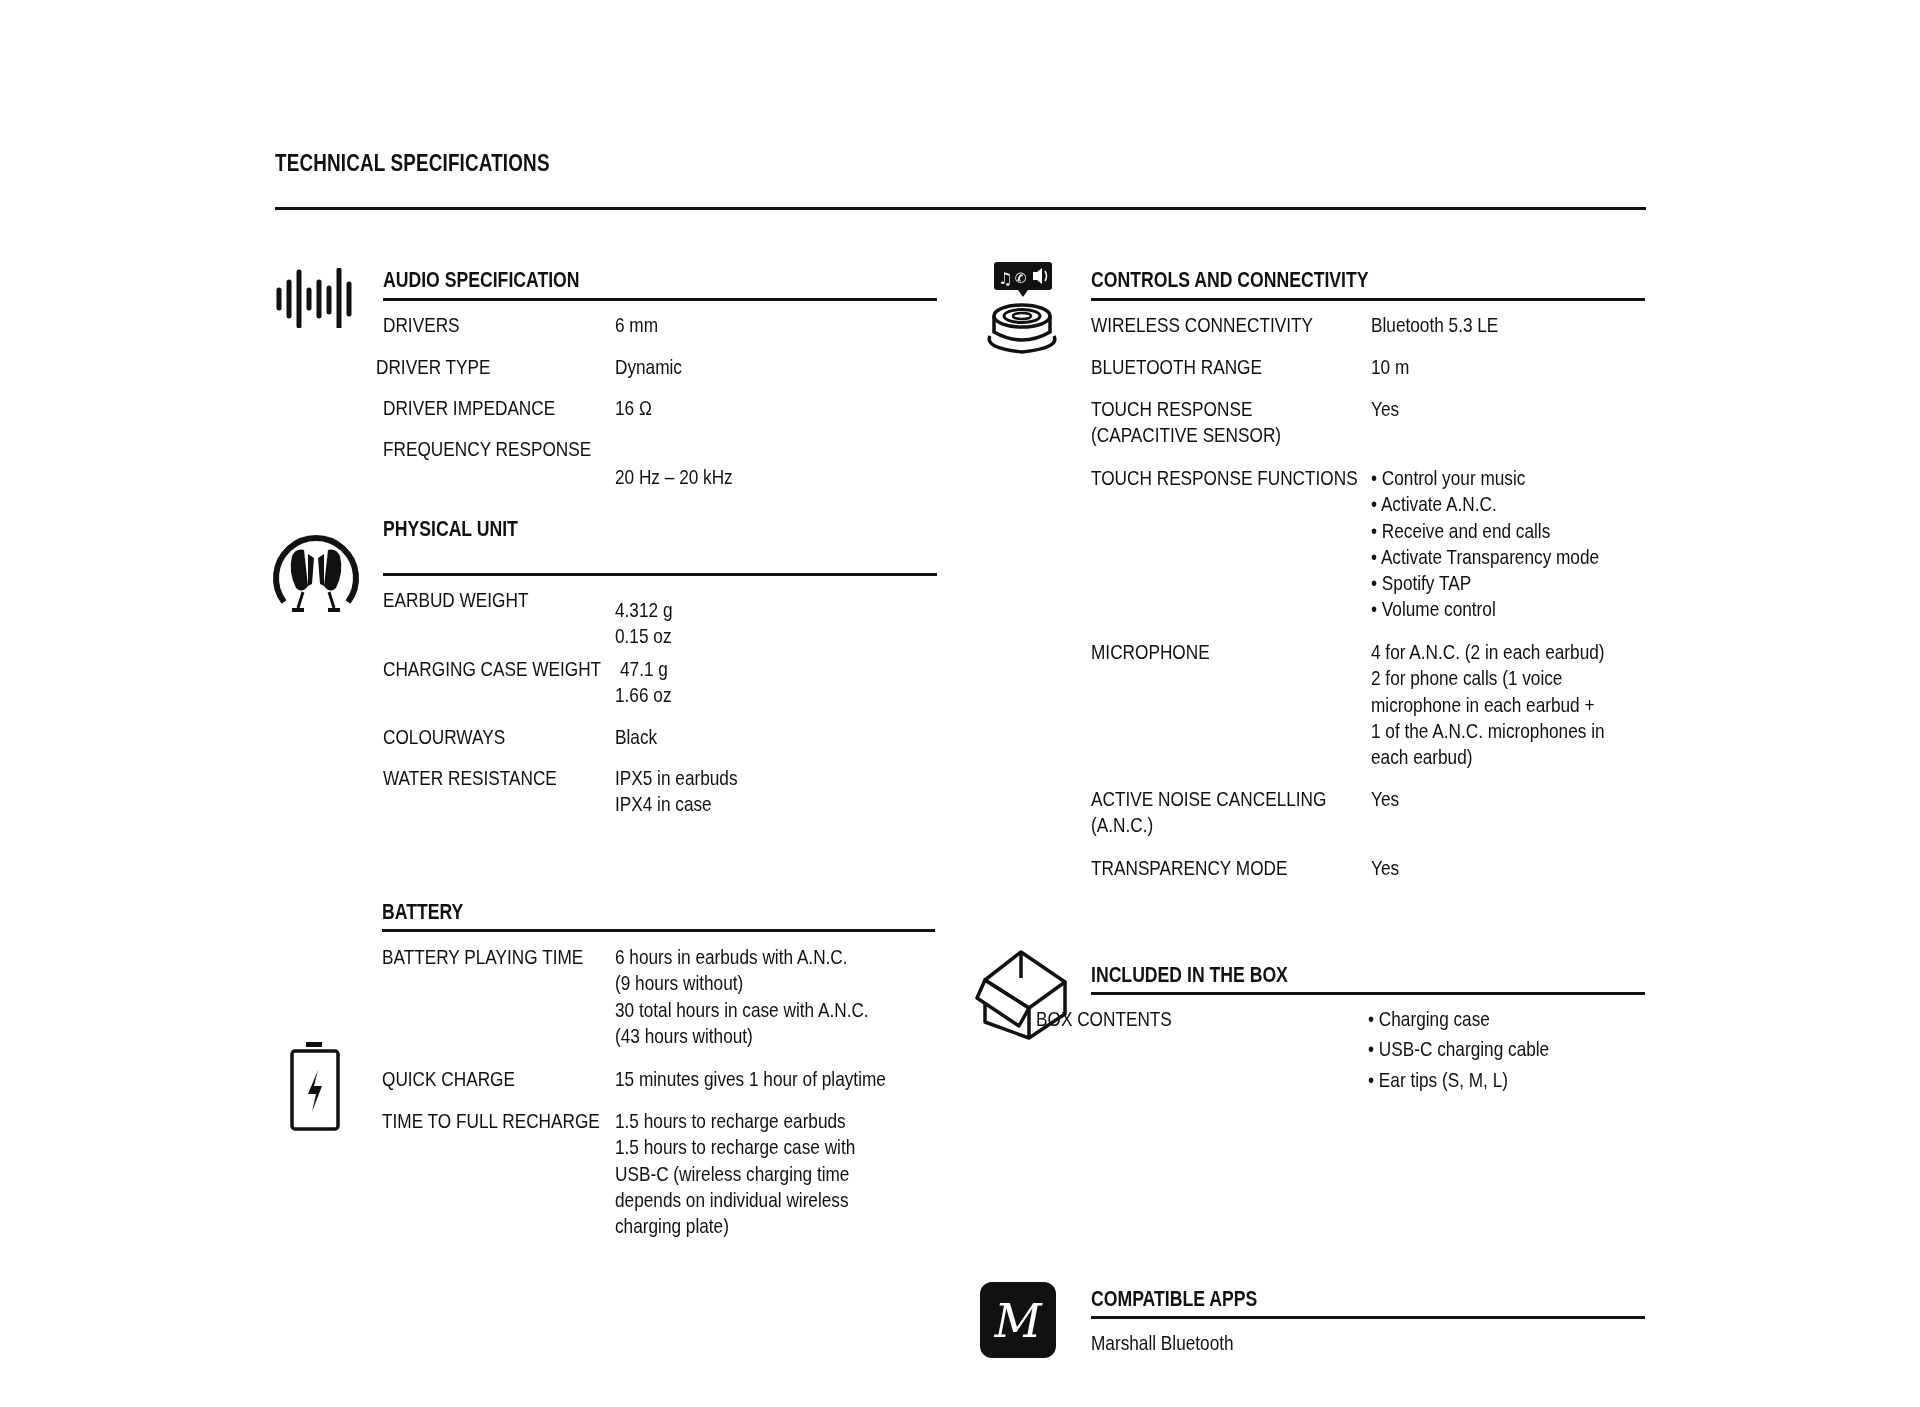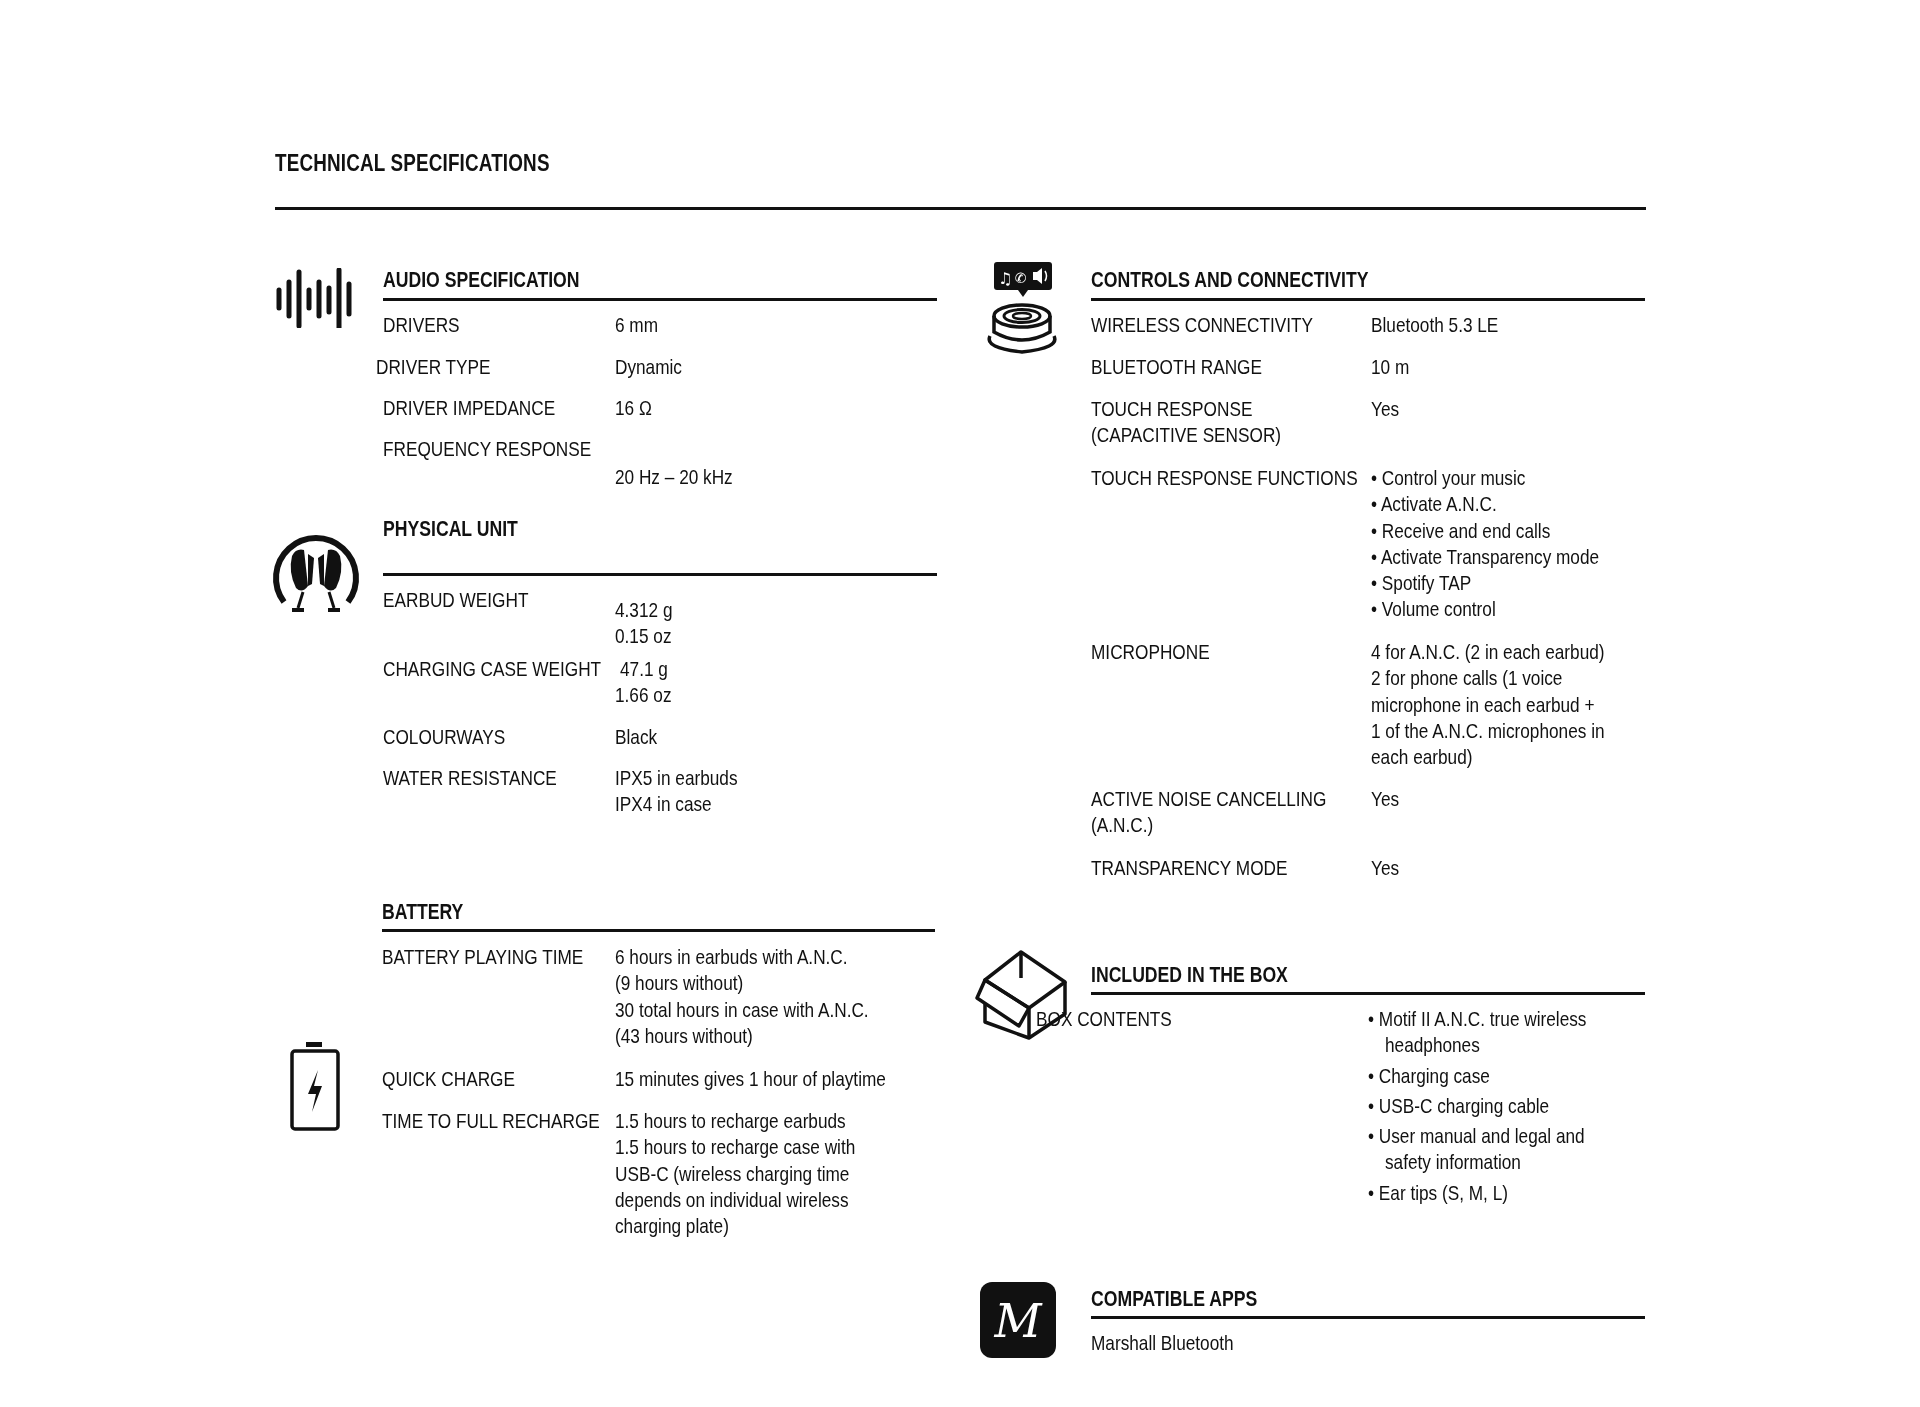--- a/index.html
+++ b/index.html
@@ -185,30 +185,22 @@
       <path d="M12 56 L12 74 L56 90 L92 66 L92 34"></path>
       <path d="M56 60 L56 90"></path>
     </g>
   </svg>
 </div>
 <div class="abs sec-head" style="left:1091px;top:963px;"><span class="cond">INCLUDED IN THE BOX</span></div>
 <div class="abs sec-rule" style="left:1091px;top:992px;width:554px;"></div>
 
 <div class="abs row-label" style="left:1036px;top:1006px;"><span class="cond">BOX CONTENTS</span></div>
 <div class="abs row-value" style="left:1368px;top:1006px;">
-  <div style="margin-bottom:4px;">
-    <div><span class="cond"><span>•</span> <span>Motif II A.N.C. true wireless</span></span></div>
-    <div style="padding-left:17px;"><span class="cond">headphones</span></div>
-  </div>
   <div style="margin-bottom:4px;"><span class="cond"><span>•</span> <span>Charging case</span></span></div>
   <div style="margin-bottom:4px;"><span class="cond"><span>•</span> <span>USB-C charging cable</span></span></div>
-  <div style="margin-bottom:4px;">
-    <div><span class="cond"><span>•</span> <span>User manual and legal and</span></span></div>
-    <div style="padding-left:17px;"><span class="cond">safety information</span></div>
-  </div>
   <div><span class="cond"><span>•</span> <span>Ear tips (S, M, L)</span></span></div>
 </div>
 
 <div class="icon" style="left:980px;top:1282px;">
   <svg width="76" height="76" viewBox="0 0 76 76">
     <rect x="0" y="0" width="76" height="76" rx="12" fill="#111"></rect>
     <text x="38" y="55" text-anchor="middle" font-size="46" font-style="italic" fill="#fff" font-family="DejaVu Serif, serif">M</text>
   </svg>
 </div>
 <div class="abs sec-head" style="left:1091px;top:1287px;"><span class="cond">COMPATIBLE APPS</span></div>

